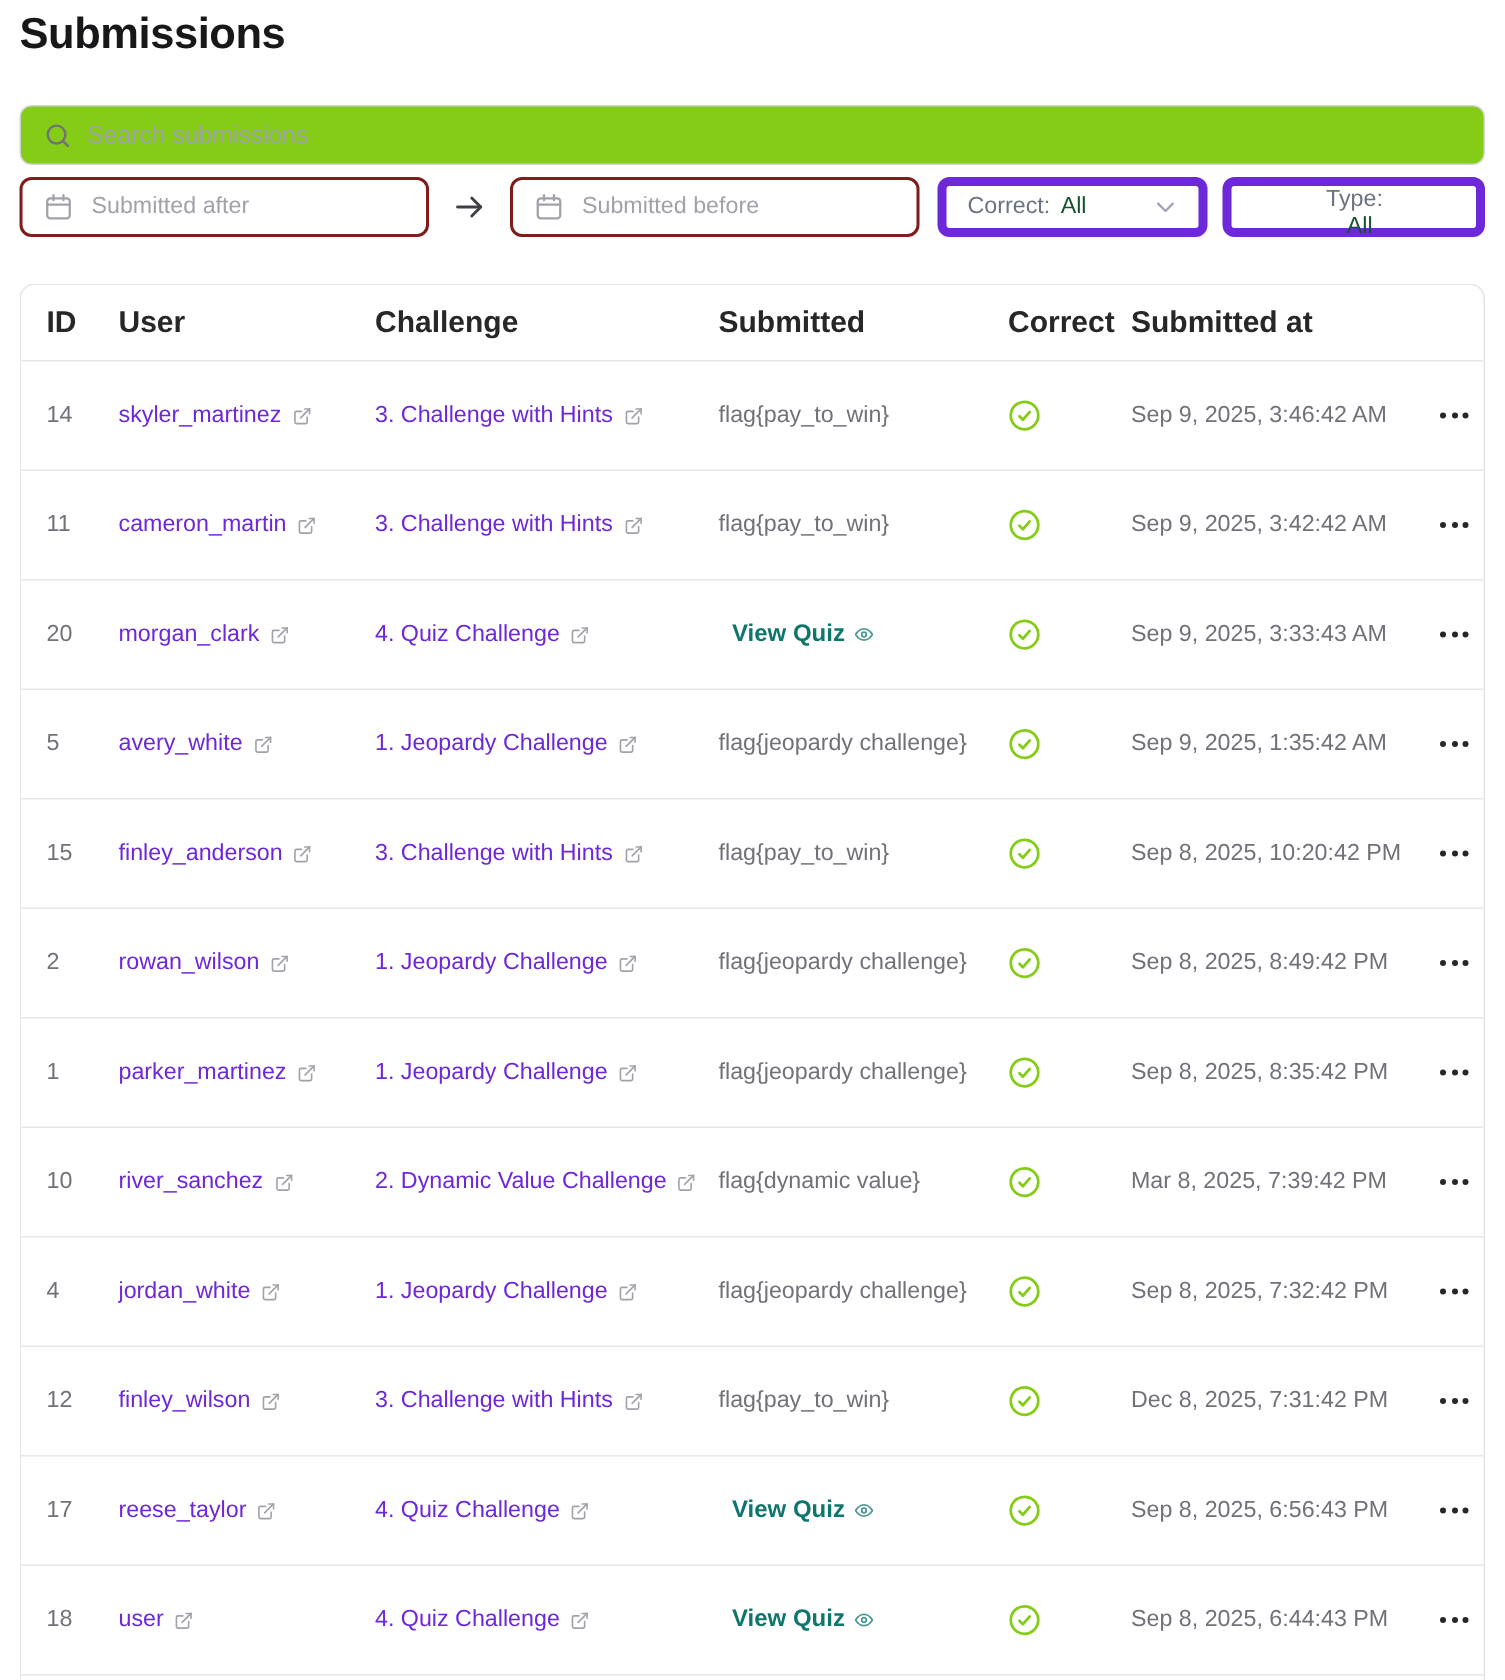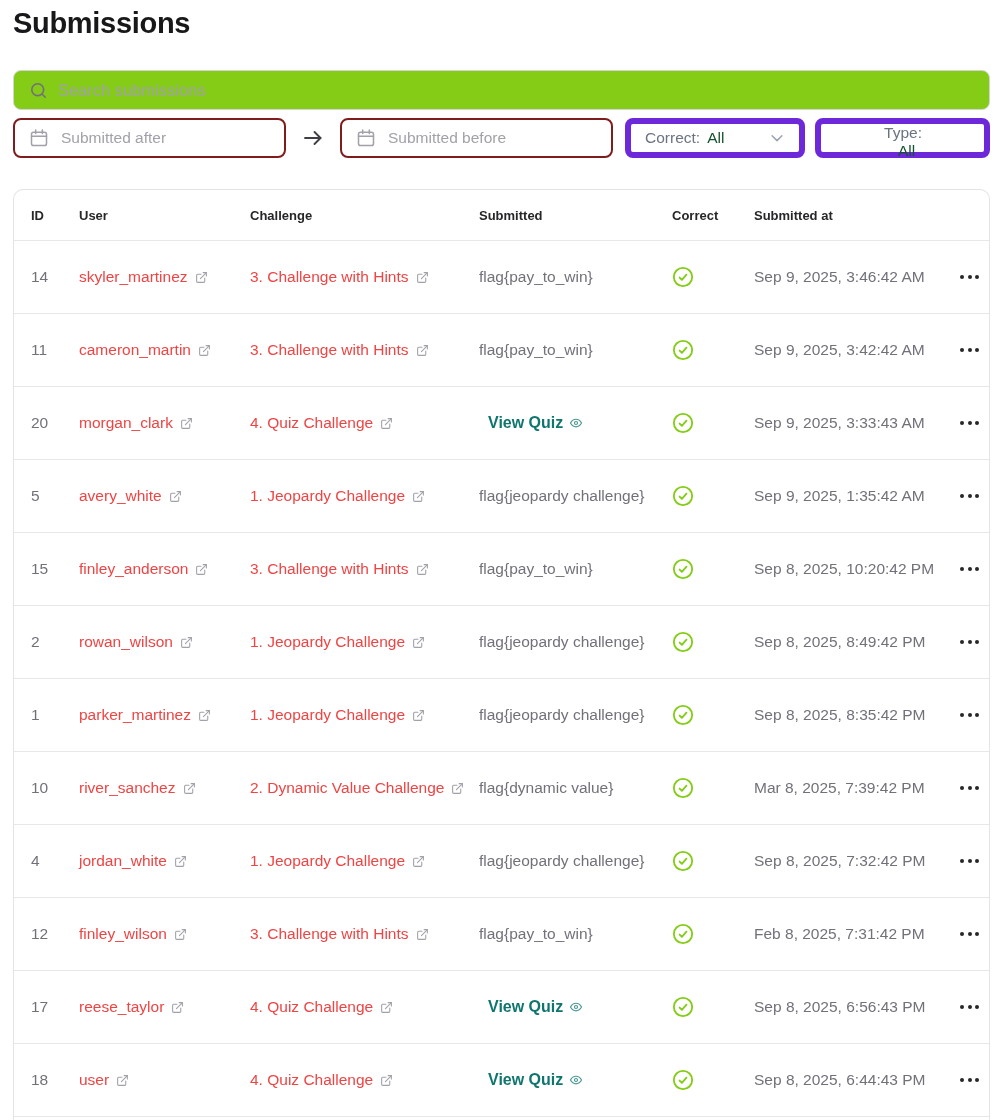--- a/index.html
+++ b/index.html
@@ -108,42 +108,42 @@
     overflow: hidden;
     background: #fff;
   }
   .thead, .trow {
     display: flex;
     align-items: center;
     padding-left: 17px;
   }
   .thead {
     height: 50px;
-    font-size: 13px;
+    font-size: 20px;
     font-weight: 600;
     color: #27272a;
   }
   .trow {
     height: 73px;
     border-top: 1px solid #e7e7ea;
     font-size: 15.5px;
     color: #71717a;
   }
   .trow.stub { height: 73px; }
   .c-id   { width: 48px; }
   .c-user { width: 171px; }
   .c-chal { width: 229px; }
   .c-sub  { width: 193px; }
   .c-corr { width: 82px; }
   .c-time { width: 204px; }
   .c-act  { flex: 1; display: flex; align-items: center; }
   .cell-link {
     display: inline-flex;
     align-items: center;
-    color: #ef4444;
+    color: #6d28d9;
     text-decoration: none;
     cursor: pointer;
   }
   .cell-link .ext {
     width: 13px; height: 13px;
     margin-left: 7px;
     color: #a1a1aa;
     flex: 0 0 auto;
   }
   .flag-text { color: #71717a; }
@@ -642,21 +642,21 @@
     <div class="cell c-sub">
       <span class="flag-text">flag{pay_to_win}</span>
       
     </div>
     <div class="cell c-corr">
       <svg class="check-icon" viewBox="0 0 24 24" fill="none" stroke="#84cc16" stroke-width="2" stroke-linecap="round" stroke-linejoin="round">
               <circle cx="12" cy="12" r="10"></circle>
               <path d="m8.3 12.6 2.5 2.5 5-5.7"></path>
             </svg>
     </div>
-    <div class="cell c-time">Feb 8, 2025, 7:31:42 PM</div>
+    <div class="cell c-time">Dec 8, 2025, 7:31:42 PM</div>
     <div class="cell c-act">
       <button class="actions-btn" aria-label="row actions">
         <i></i>
               <i></i>
               <i></i>
       </button>
     </div>
   </div>
         <div class="trow">
     <div class="cell c-id">17</div>

